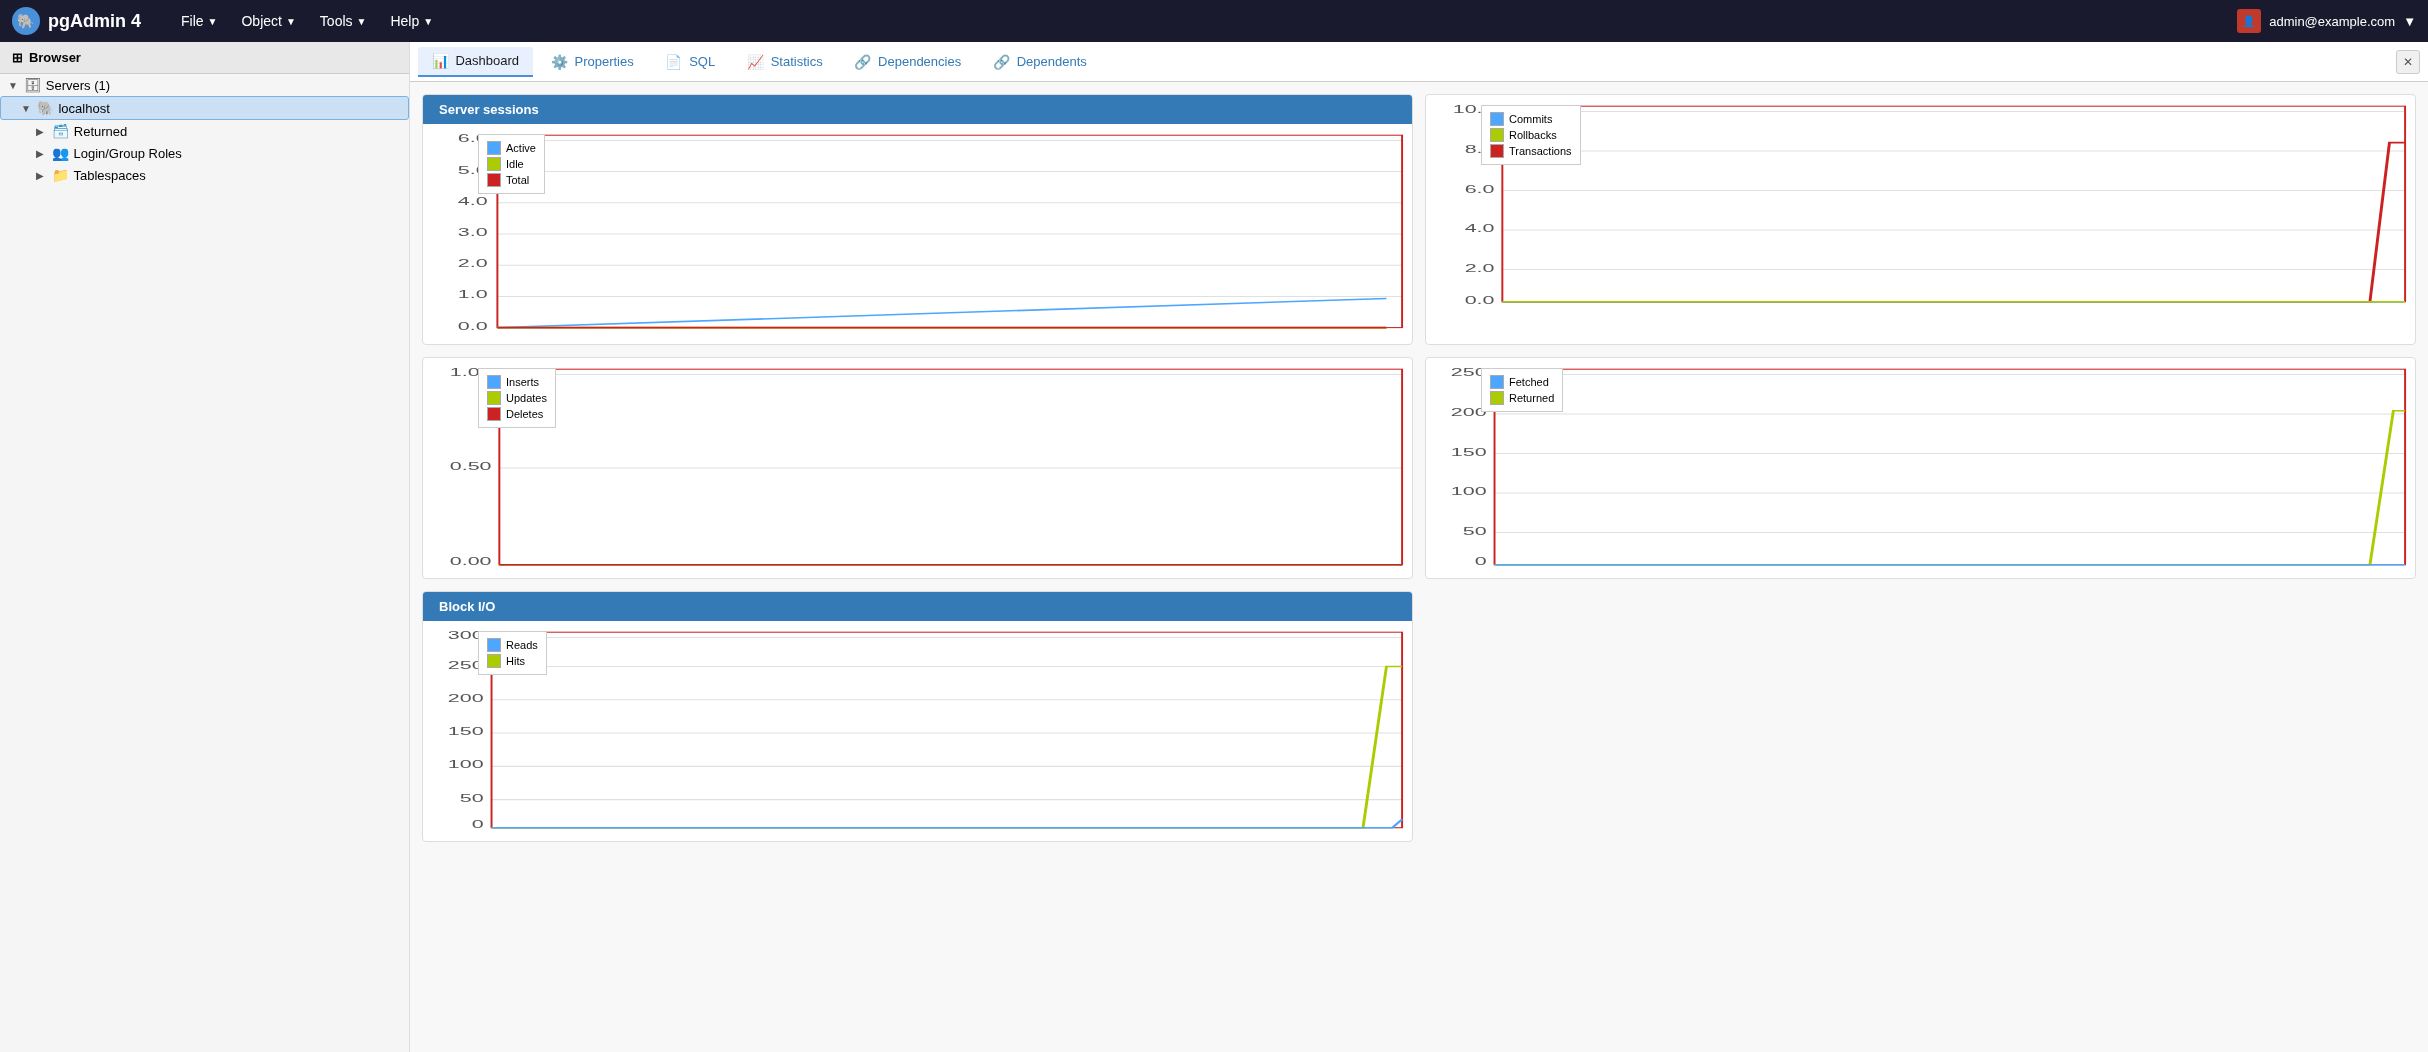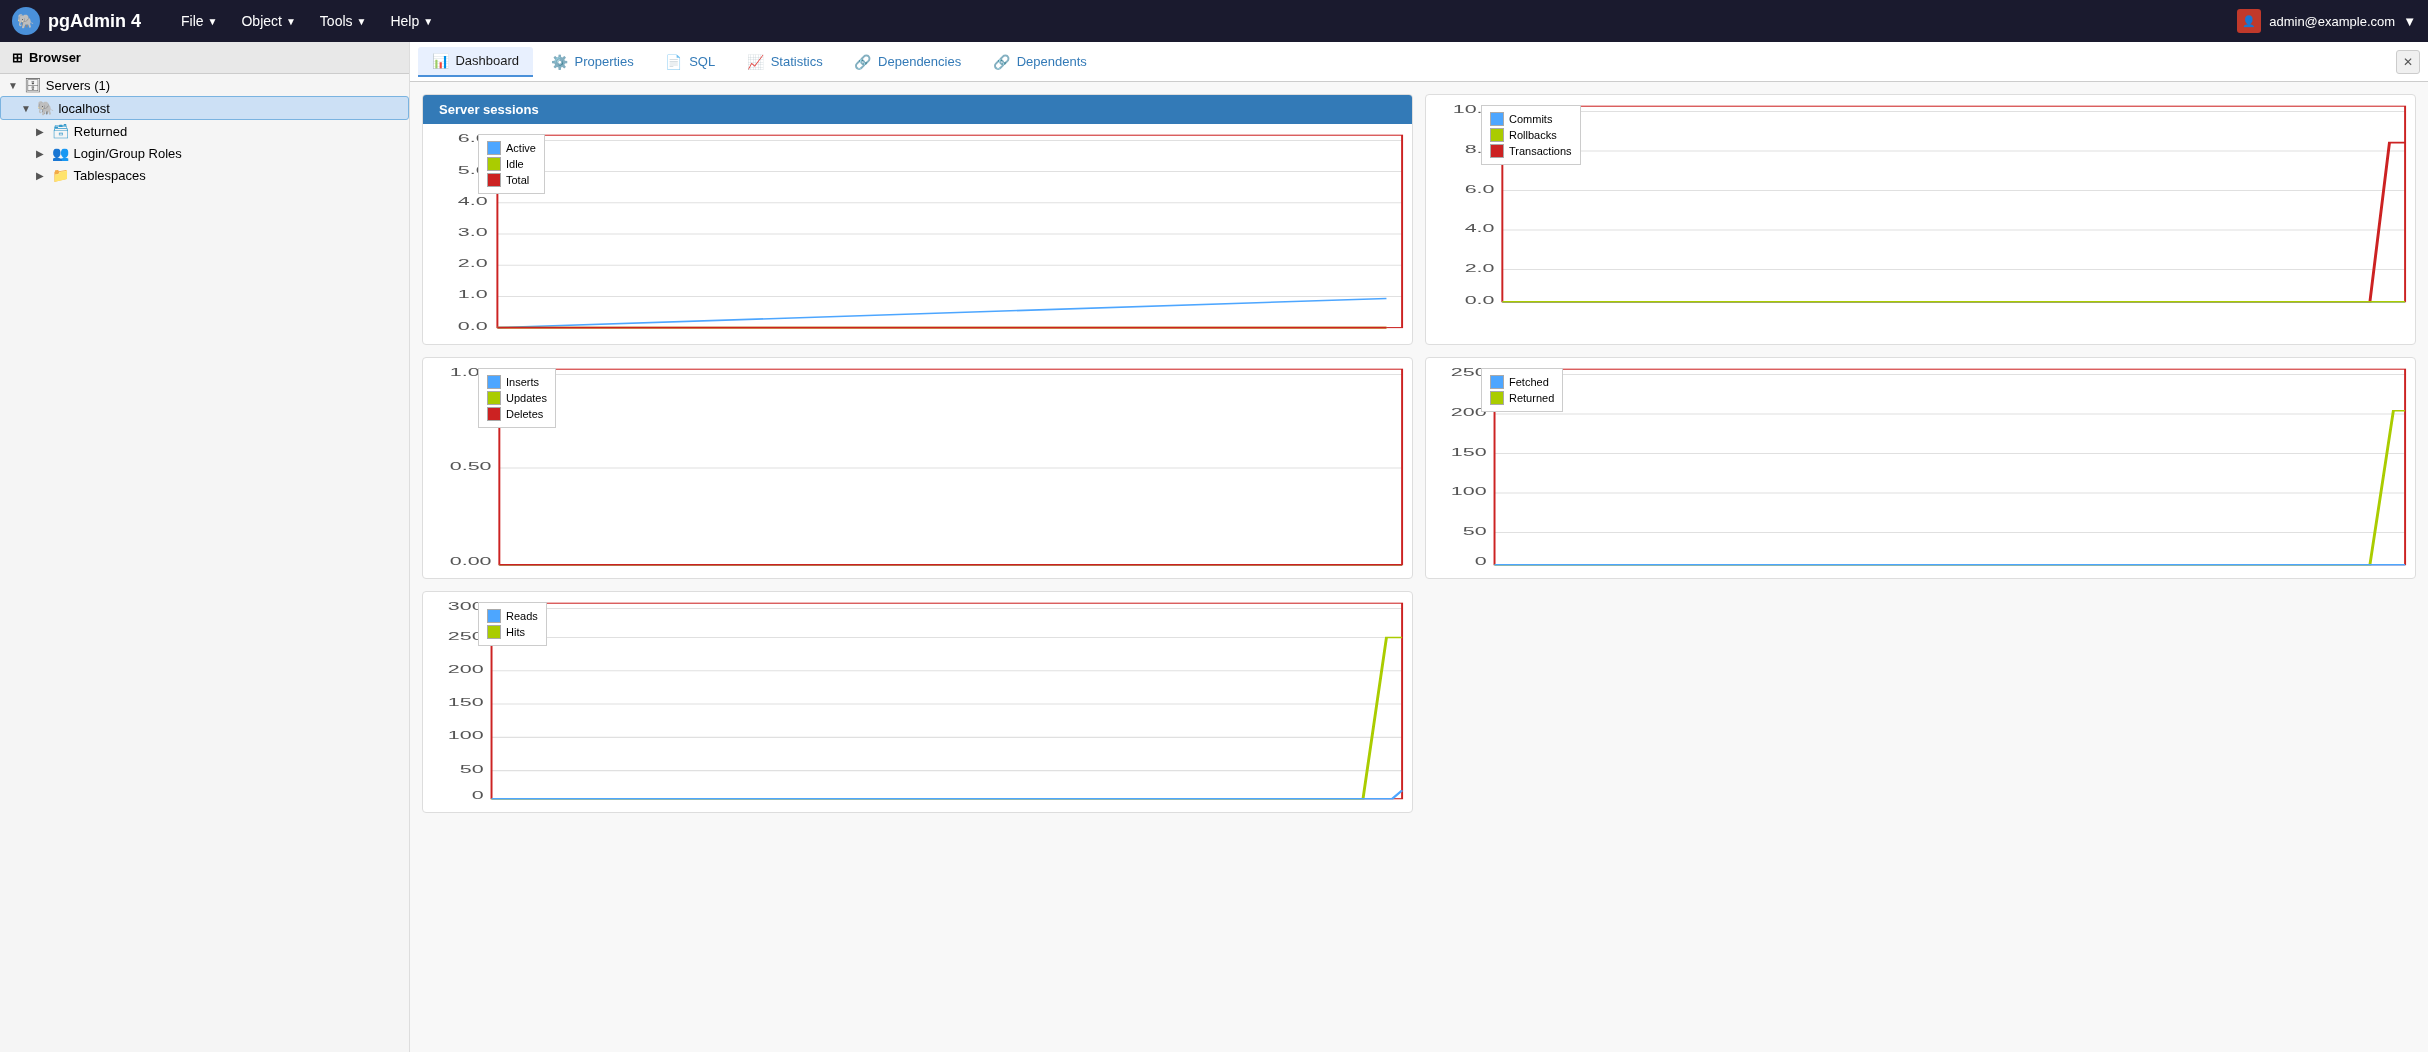--- a/index.html
+++ b/index.html
@@ -479,20 +479,23 @@
             </div>
             <div class="legend-item">
               <div class="legend-color" style="background:#aacc00;"></div>
               <span>Returned</span>
             </div>
           </div>
         </div>
       </div>
 
       <div class="chart-panel">
+        <div class="chart-header">
+          <span>Block I/O</span>
+        </div>
         <div class="chart-body">
           <svg width="100%" height="100%" viewBox="0 0 500 200" preserveAspectRatio="none">
             <text x="28" y="12" font-size="11" fill="#555" text-anchor="end">300</text>
             <text x="28" y="40" font-size="11" fill="#555" text-anchor="end">250</text>
             <text x="28" y="72" font-size="11" fill="#555" text-anchor="end">200</text>
             <text x="28" y="104" font-size="11" fill="#555" text-anchor="end">150</text>
             <text x="28" y="136" font-size="11" fill="#555" text-anchor="end">100</text>
             <text x="28" y="168" font-size="11" fill="#555" text-anchor="end">50</text>
             <text x="28" y="193" font-size="11" fill="#555" text-anchor="end">0</text>
             <line x1="32" y1="10" x2="498" y2="10" stroke="#e0e0e0" stroke-width="1"></line>

